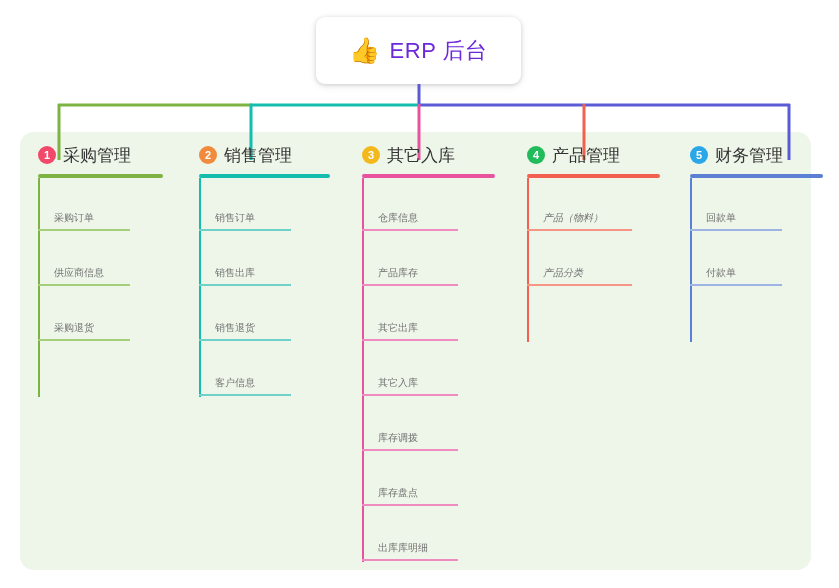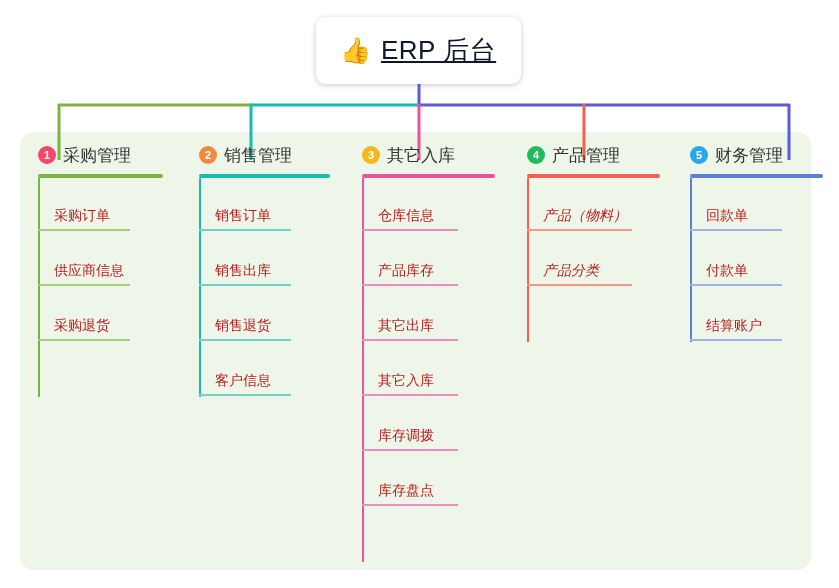--- a/index.html
+++ b/index.html
@@ -31,25 +31,24 @@
     justify-content: center;
     gap: 9px;
     box-sizing: border-box;
   }
   #root-card .thumb {
     font-size: 25px;
     line-height: 1;
     display: inline-block;
   }
   #root-card .root-title {
-    font-size: 26px;
-    color: #0f172a;
+    font-size: 22px;
+    color: #6d28d9;
     letter-spacing: 0.5px;
     white-space: nowrap;
-    text-decoration: underline;
   }
 
   
   #connectors {
     position: absolute;
     left: 0;
     top: 0;
     width: 839px;
     height: 588px;
     pointer-events: none;
@@ -113,22 +112,22 @@
     width: 2px;
   }
   .leaf {
     position: relative;
     height: 55px;
   }
   .leaf-label {
     position: absolute;
     left: 34px;
     bottom: 8px;
-    font-size: 14px;
-    color: #b91c1c;
+    font-size: 10px;
+    color: #737373;
     white-space: nowrap;
   }
   .leaf-rule {
     position: absolute;
     left: 18px;
     bottom: 2px;
     height: 2px;
   }
 </style>
 </head>
@@ -227,20 +226,24 @@
           <div class="leaf-rule" style="background: rgb(239, 139, 192); width: 96px;"></div>
         </div>
         <div class="leaf">
           <span class="leaf-label">库存调拨</span>
           <div class="leaf-rule" style="background: rgb(239, 139, 192); width: 96px;"></div>
         </div>
         <div class="leaf">
           <span class="leaf-label">库存盘点</span>
           <div class="leaf-rule" style="background: rgb(239, 139, 192); width: 96px;"></div>
         </div>
+        <div class="leaf">
+          <span class="leaf-label">出库库明细</span>
+          <div class="leaf-rule" style="background: rgb(239, 139, 192); width: 96px;"></div>
+        </div>
       </div>
     </div>
     <div class="column" style="left: 509px; width: 133px;">
       <div class="col-head">
         <span class="badge" style="background: rgb(34, 187, 91);">4</span>
         <span class="col-title">产品管理</span>
       </div>
       <div class="col-rule" style="background: rgb(244, 96, 79); width: 133px; margin-left: 18px;"></div>
       <div class="leaves" style="height: 165px; font-style: italic;">
         <div class="trunk" style="background: rgb(244, 96, 79); height: 164px;"></div>
@@ -263,19 +266,15 @@
       <div class="leaves" style="height: 165px;">
         <div class="trunk" style="background: rgb(91, 127, 212); height: 164px;"></div>
         <div class="leaf">
           <span class="leaf-label">回款单</span>
           <div class="leaf-rule" style="background: rgb(157, 180, 228); width: 92px;"></div>
         </div>
         <div class="leaf">
           <span class="leaf-label">付款单</span>
           <div class="leaf-rule" style="background: rgb(157, 180, 228); width: 92px;"></div>
         </div>
-        <div class="leaf">
-          <span class="leaf-label">结算账户</span>
-          <div class="leaf-rule" style="background: rgb(157, 180, 228); width: 92px;"></div>
-        </div>
       </div>
     </div>
   </div>
 
 </body></html>

